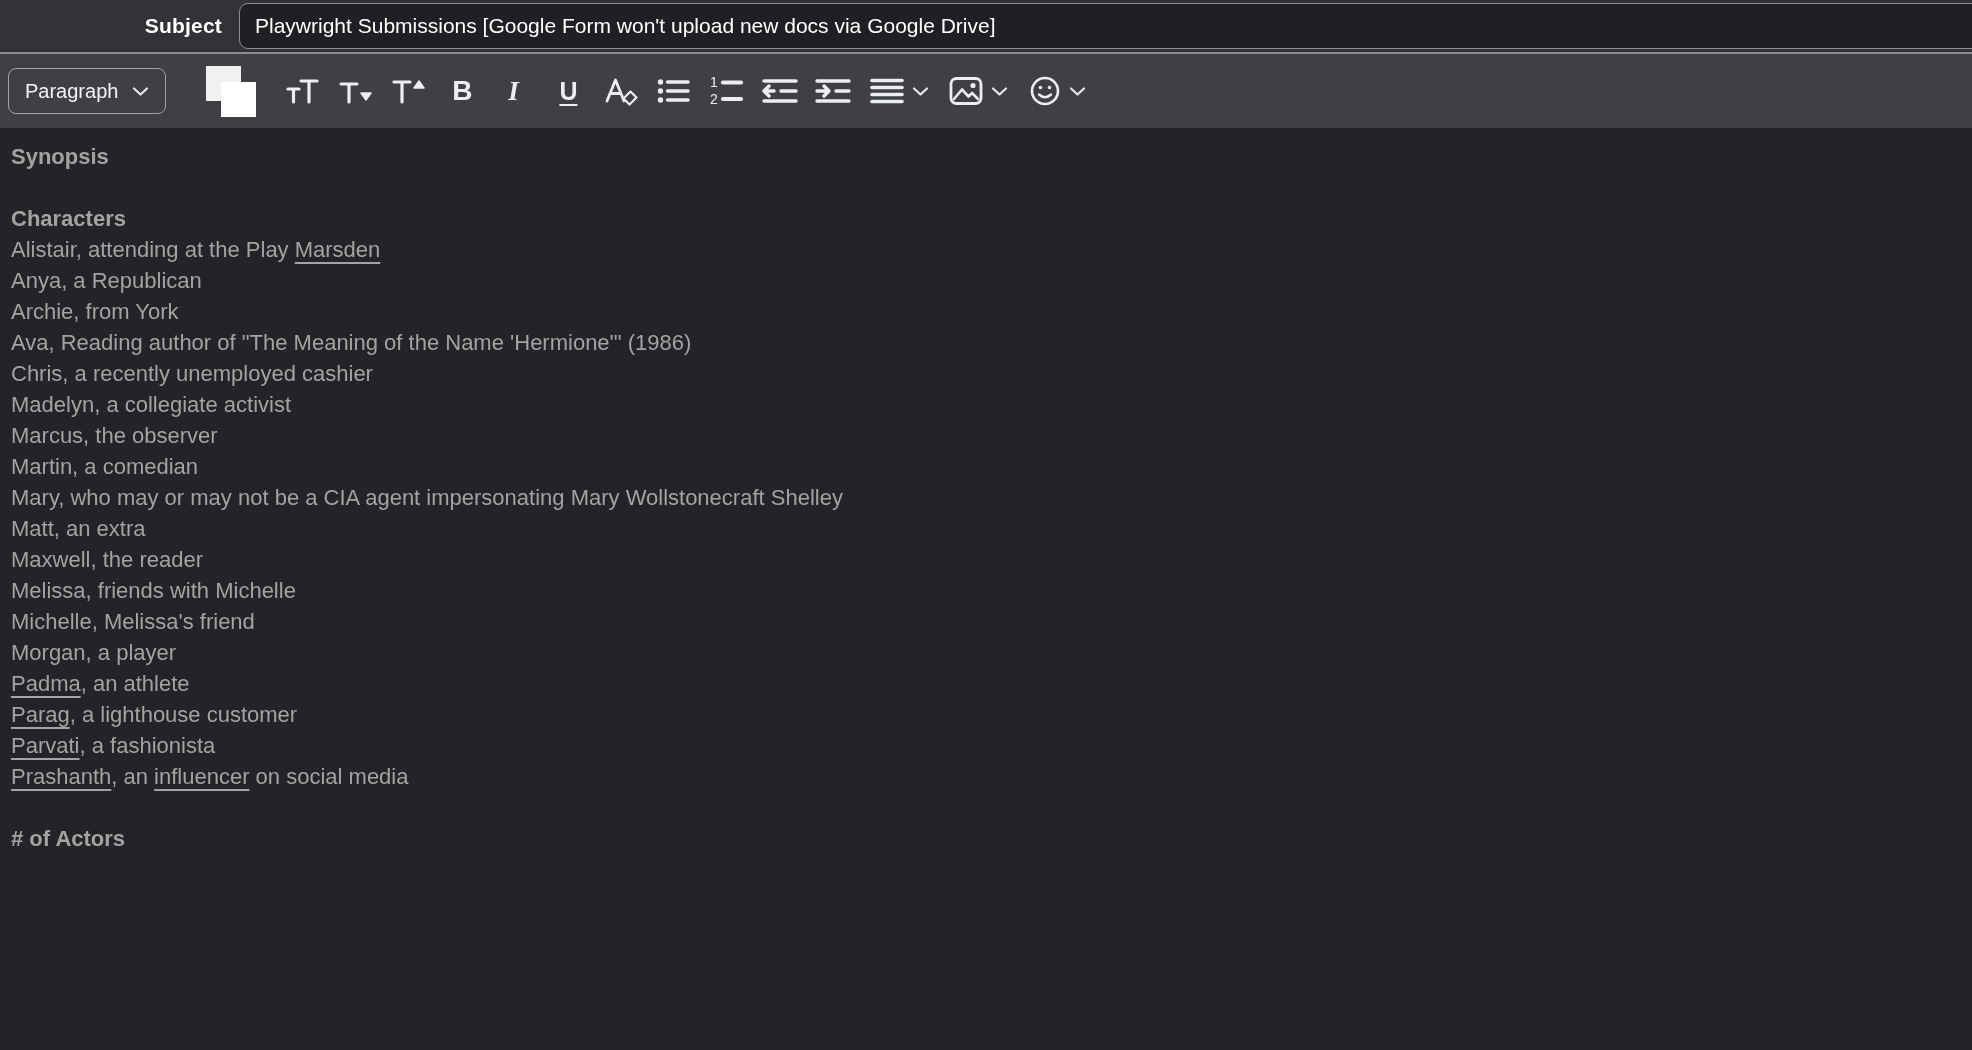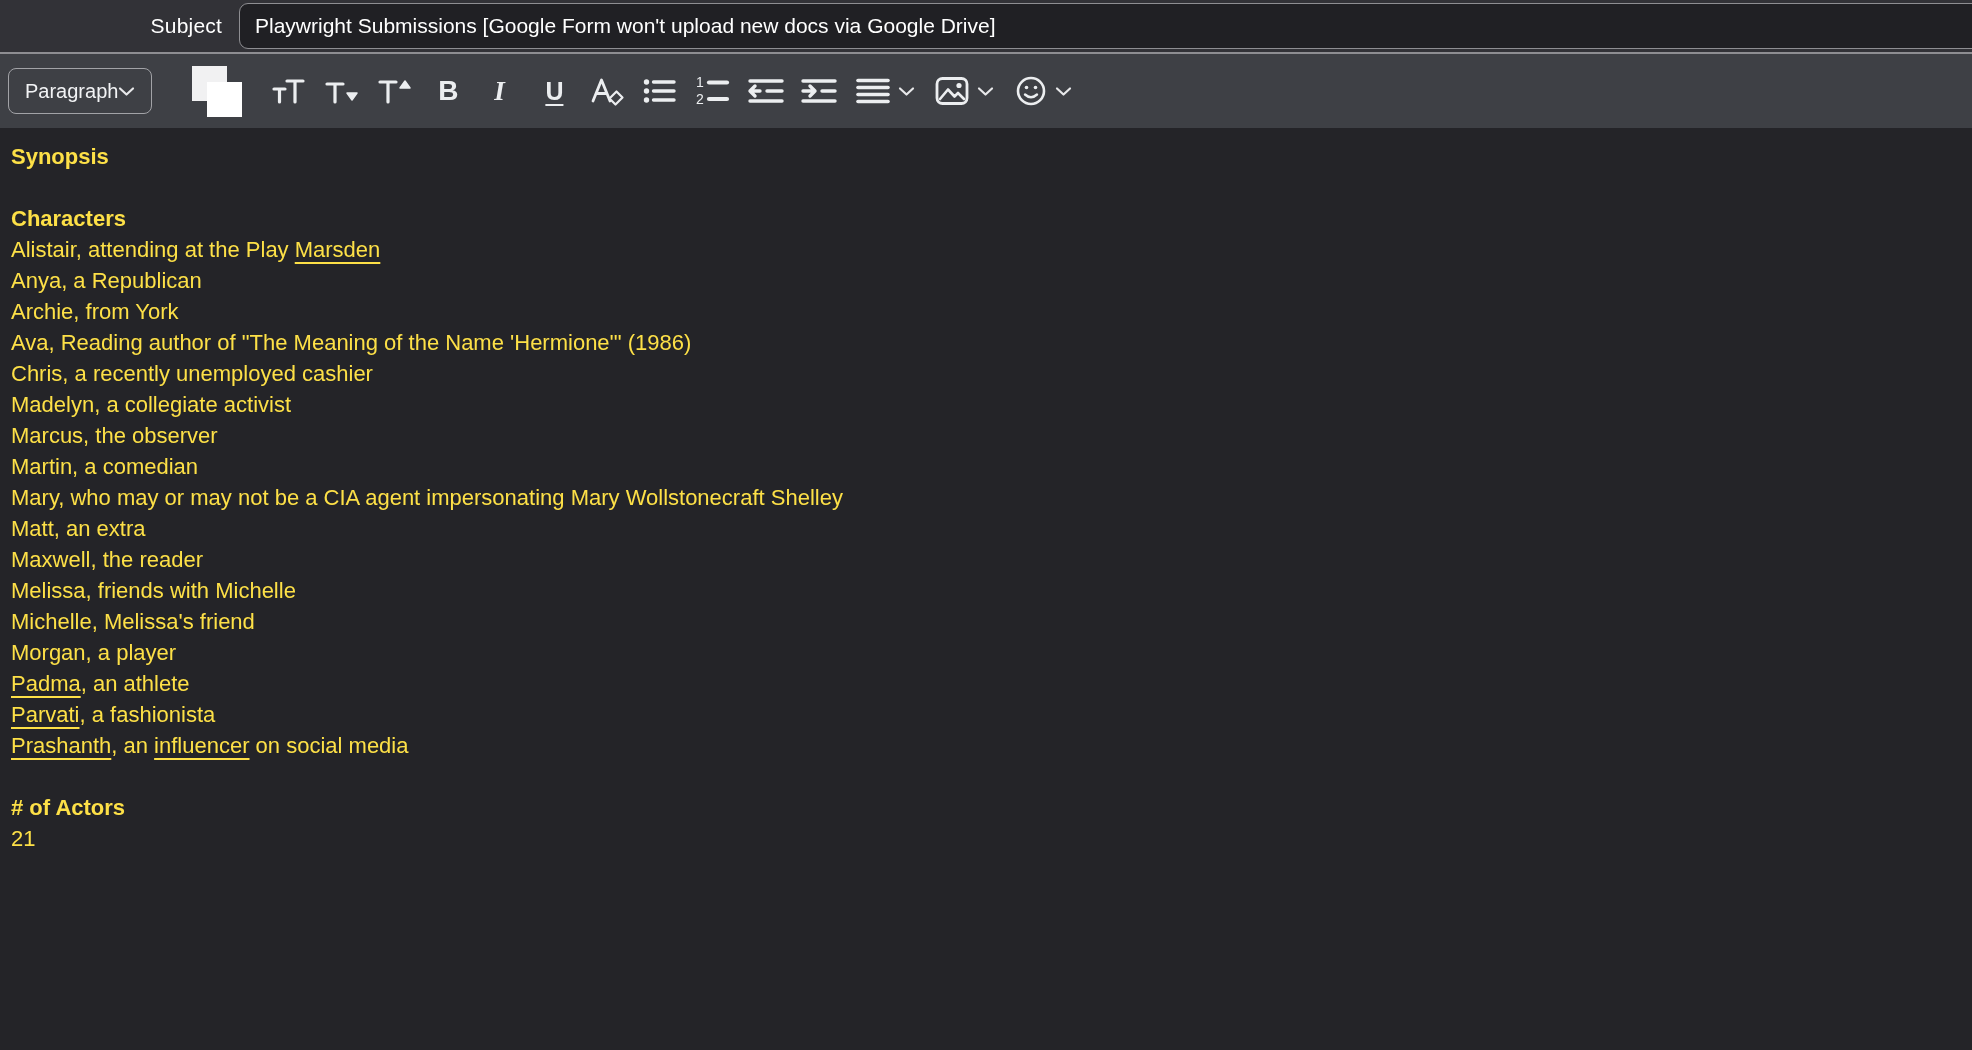--- a/index.html
+++ b/index.html
@@ -17,21 +17,21 @@
     background: #323237;
     overflow: hidden;
   }
   .subject-label {
     position: absolute;
     left: 0; top: 0;
     width: 222px; height: 52px;
     display: flex; align-items: center; justify-content: flex-end;
     color: #ffffff;
     font-size: 21px;
-    font-weight: 400;
+    font-weight: 700;
     letter-spacing: 0.2px;
   }
   .subject-input {
     position: absolute;
     left: 239px; top: 3px; right: -14px; height: 46px;
     background: #202024;
     border: 1.5px solid #8e8e92;
     border-radius: 9px;
     color: #ffffff;
     font-family: "Liberation Sans", "DejaVu Sans", sans-serif;
@@ -51,20 +51,21 @@
     color: #ecedf0;
   }
   .tb-select {
     height: 46px;
     border: 1.2px solid #a2a3a7;
     border-radius: 8px;
     background: transparent;
     color: #f2f3f5;
     font-size: 20px;
     display: flex; align-items: center;
+    gap: 14px;
     padding: 0 16px;
     margin-right: 10px;
     cursor: default;
   }
   .chev { display: inline-flex; color: #e7e8ea; }
   .swatch-wrap {
     position: relative;
     width: 52px; height: 52px;
     margin-left: 30px; margin-right: 22px;
     cursor: default;
@@ -89,21 +90,21 @@
   .glyph-u { font-size: 25px; font-weight: 600; text-decoration: underline; text-underline-offset: 4px; color: #eceef0; }
   svg { display: block; }
 
   
   .body-area {
     height: 718px;
     background: #242428;
     padding: 13px 11px 0 11px;
     font-size: 22px;
     line-height: 31px;
-    color: #fde047;
+    color: #a3a3a3;
     overflow: hidden;
     cursor: text;
   }
   .line { white-space: pre-wrap; min-height: 31px; }
   .seg-b { font-weight: bold; }
   .seg-u {
     text-decoration: underline;
     text-decoration-thickness: 1.6px;
     text-underline-offset: 3px;
   }
@@ -302,18 +303,19 @@
     <div class="line"><span>Madelyn, a collegiate activist</span></div>
     <div class="line"><span>Marcus, the observer</span></div>
     <div class="line"><span>Martin, a comedian</span></div>
     <div class="line"><span>Mary, who may or may not be a CIA agent impersonating Mary Wollstonecraft Shelley</span></div>
     <div class="line"><span>Matt, an extra</span></div>
     <div class="line"><span>Maxwell, the reader</span></div>
     <div class="line"><span>Melissa, friends with Michelle</span></div>
     <div class="line"><span>Michelle, Melissa's friend</span></div>
     <div class="line"><span>Morgan, a player</span></div>
     <div class="line"><span class="seg-sp">Padma</span><span>, an athlete</span></div>
+    <div class="line"><span class="seg-sp">Parag</span><span>, a lighthouse customer</span></div>
     <div class="line"><span class="seg-sp">Parvati</span><span>, a fashionista</span></div>
     <div class="line"><span class="seg-sp">Prashanth</span><span>, an </span><span class="seg-sp">influencer</span><span> on social media</span></div>
     <div class="line">&nbsp;</div>
     <div class="line"><span class="seg-b"># of Actors</span></div>
     <div class="line"><span>21</span></div>
   </div>
 
 </body></html>

